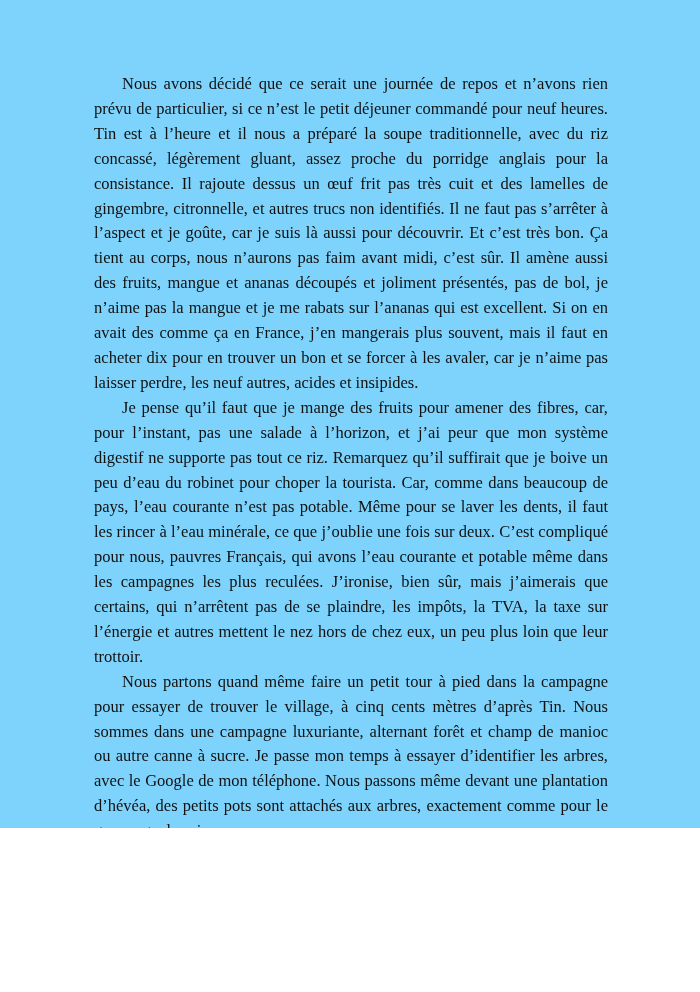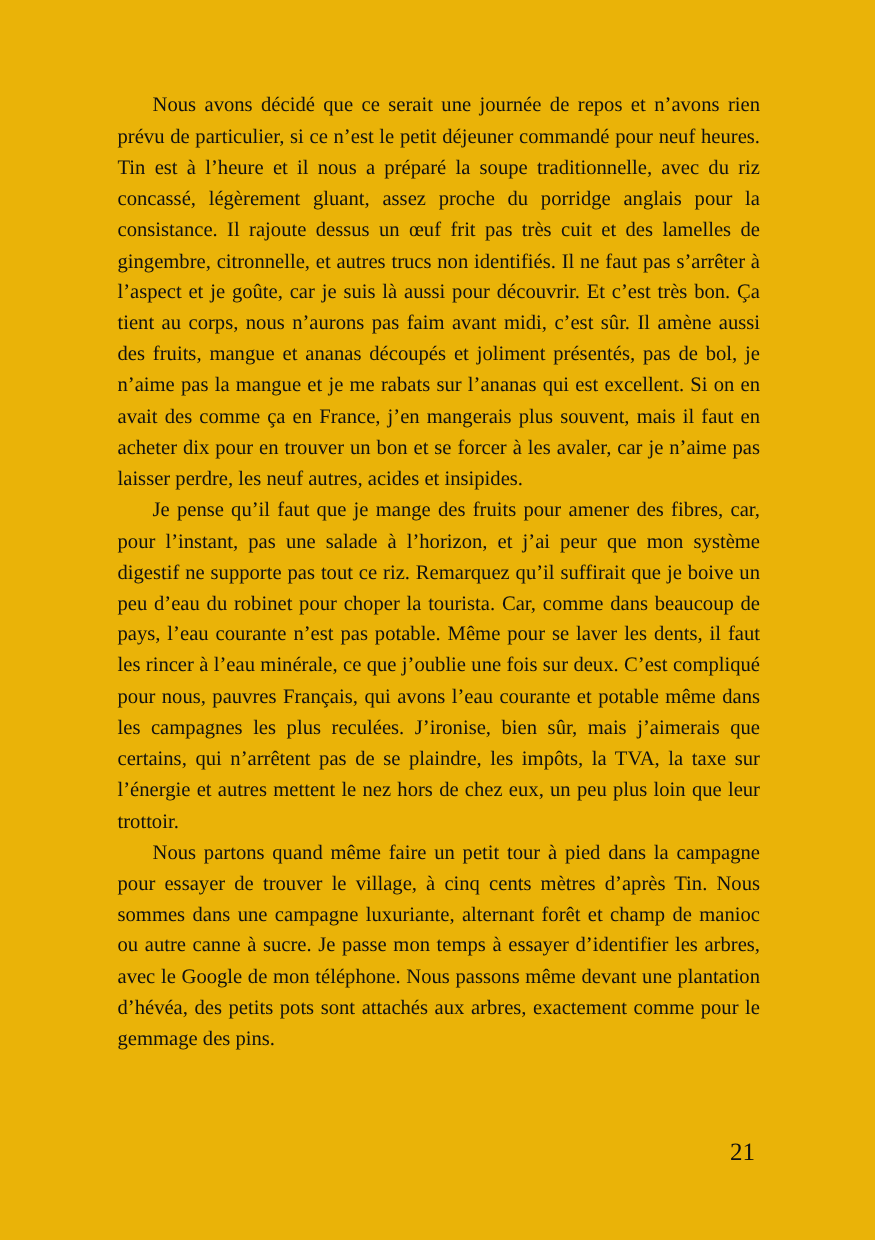--- a/index.html
+++ b/index.html
@@ -3,22 +3,22 @@
   <meta charset="utf-8">
   <style>
     html, body {
       margin: 0;
       padding: 0;
       background: #ffffff;
     }
     .book-page {
       position: relative;
       width: 700px;
-      height: 992px;
-      background: #eab308;
+      height: 828px;
+      background: #7dd3fc;
       font-family: "Liberation Serif", "DejaVu Serif", serif;
       color: #111111;
       overflow: hidden;
       box-sizing: border-box;
       text-decoration: underline;
     }
     .text-block {
       position: absolute;
       top: 72px;
       left: 94px;

